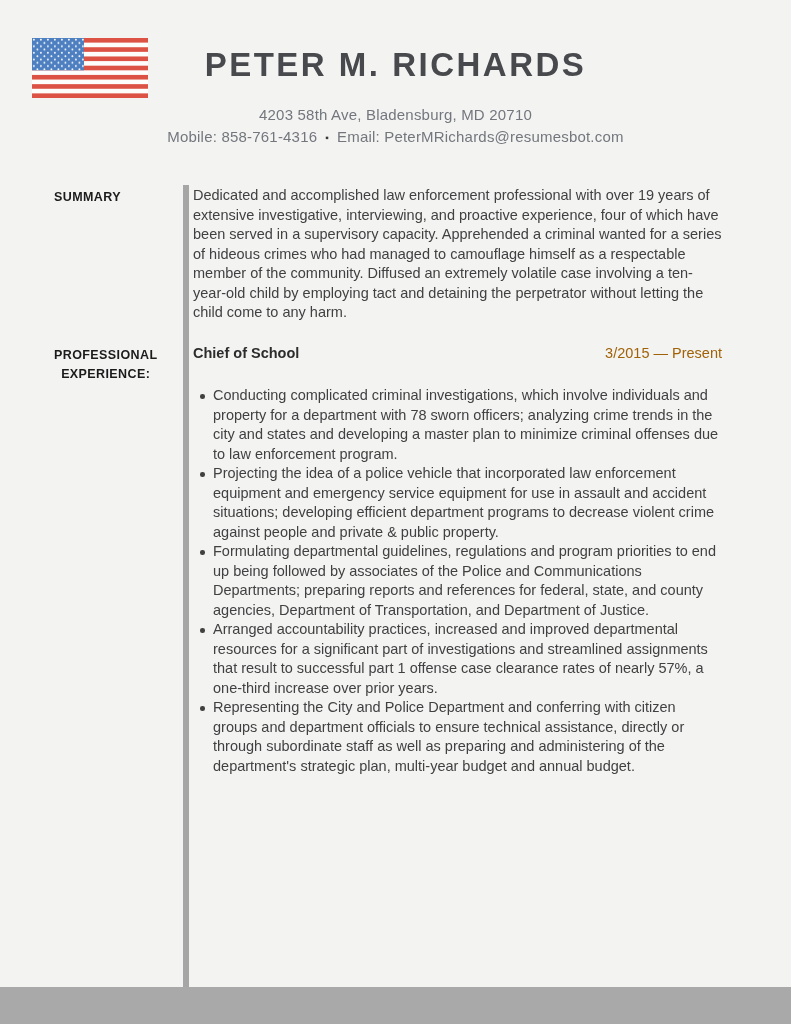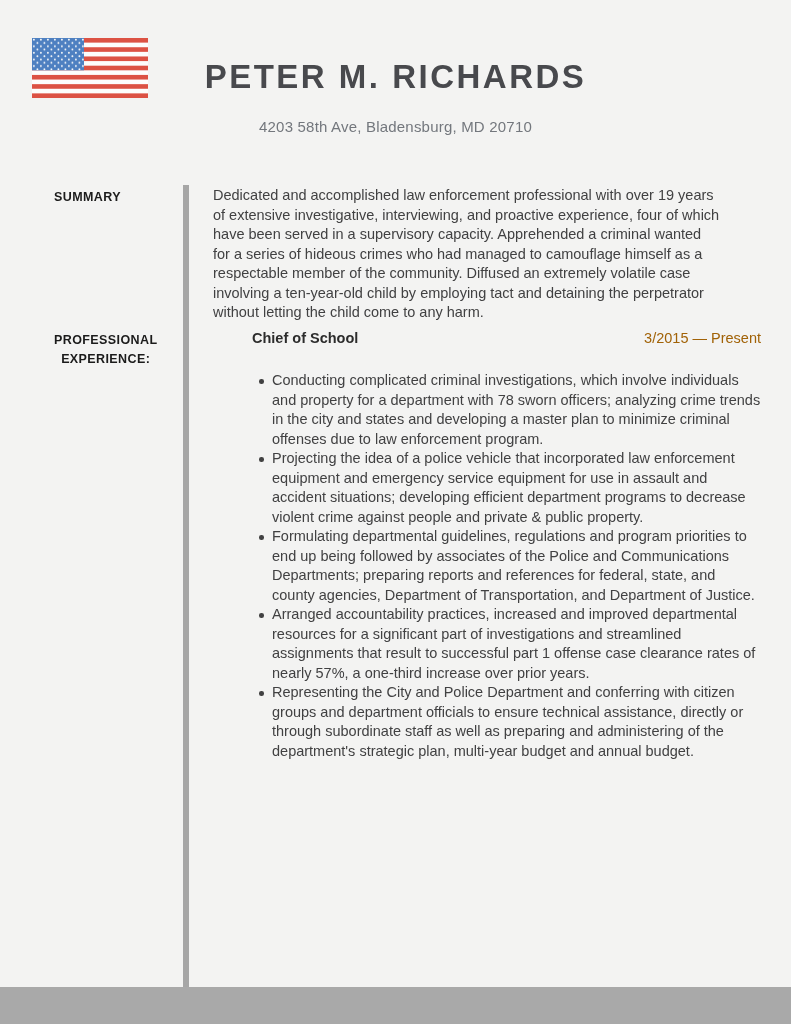--- a/index.html
+++ b/index.html
@@ -19,21 +19,21 @@
   
   .header { position: relative; text-align: center; }
   .flag {
     position: absolute;
     left: 32px; top: 38px;
     width: 116px; height: 60px;
     line-height: 0;
   }
   .name {
     display: block;
-    padding-top: 60px;
+    padding-top: 48px;
     font-size: 33px;
     font-weight: bold;
     letter-spacing: 2.5px;
     color: #48494d;
     line-height: 34px;
   }
   .contact-block {
     margin-top: 22px;
     font-size: 15px;
     line-height: 21.5px;
@@ -68,26 +68,26 @@
     font-size: 12.5px;
     font-weight: bold;
     letter-spacing: 0.4px;
     color: #1b1b1b;
     line-height: 19px;
     text-align: center;
   }
   .content-col {
     width: 533px;
     flex: 0 0 533px;
-    padding-left: 24px;
+    padding-left: 4px;
     font-size: 14.5px;
     line-height: 19.5px;
     color: #414142;
   }
-  .row-experience { margin-top: 6px; gap: 39px; }
+  .row-experience { margin-top: 21px; }
 
   
   .job-head { display: flex; justify-content: space-between; }
   .job-title { font-weight: bold; color: #2c2c2c; }
   .job-dates { color: #a16207; }
   .bullets { list-style: none; margin-top: 23px; }
   .bullets li { position: relative; padding-left: 20px; }
   .bullets li::before {
     content: "";
     position: absolute;
@@ -127,20 +127,23 @@
             <circle cx="5.4" cy="5.0" r="0.95" fill="#fdfdfc"></circle>
           </pattern>
         </defs>
         <rect x="0" y="0" width="52" height="32.3" fill="#4e80c1"></rect>
         <rect x="0" y="0" width="52" height="32.3" fill="url(#stars)"></rect>
       </svg>
     </div>
     <h1 class="name">PETER M. RICHARDS</h1>
     <div class="contact-block">
       <div class="address-line">4203 58th Ave, Bladensburg, MD 20710</div>
+      <div class="contact-line">
+        <span>Mobile: 858-761-4316</span><span class="sep">▪</span><span>Email: PeterMRichards@resumesbot.com</span>
+      </div>
     </div>
   </header>
 
   <div class="v-divider"></div>
 
   <main class="main">
 
     <section class="row row-summary">
       <div class="label-col">
         <span class="section-label">SUMMARY</span>

